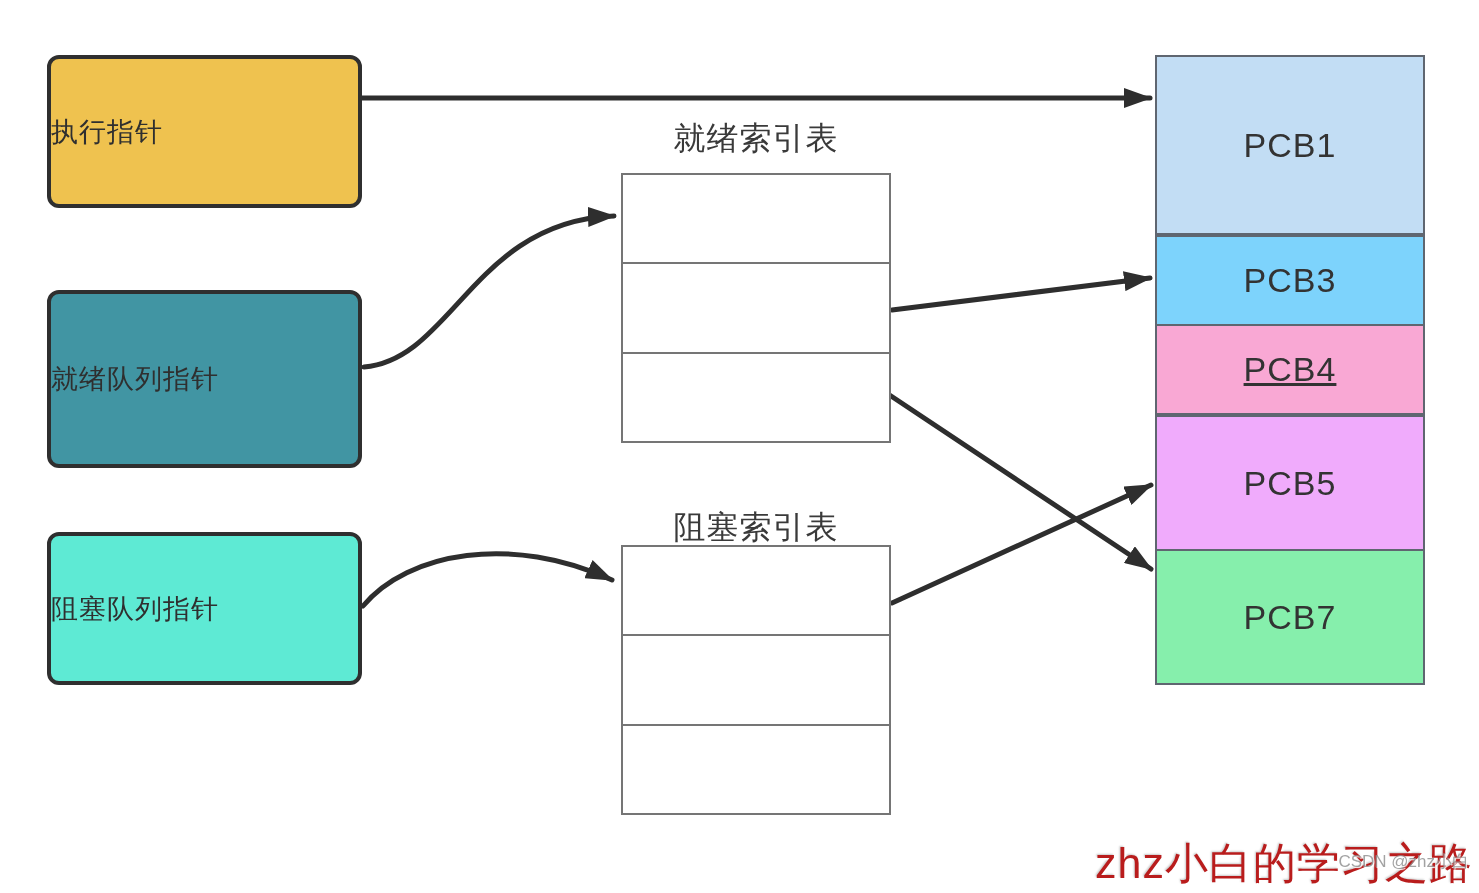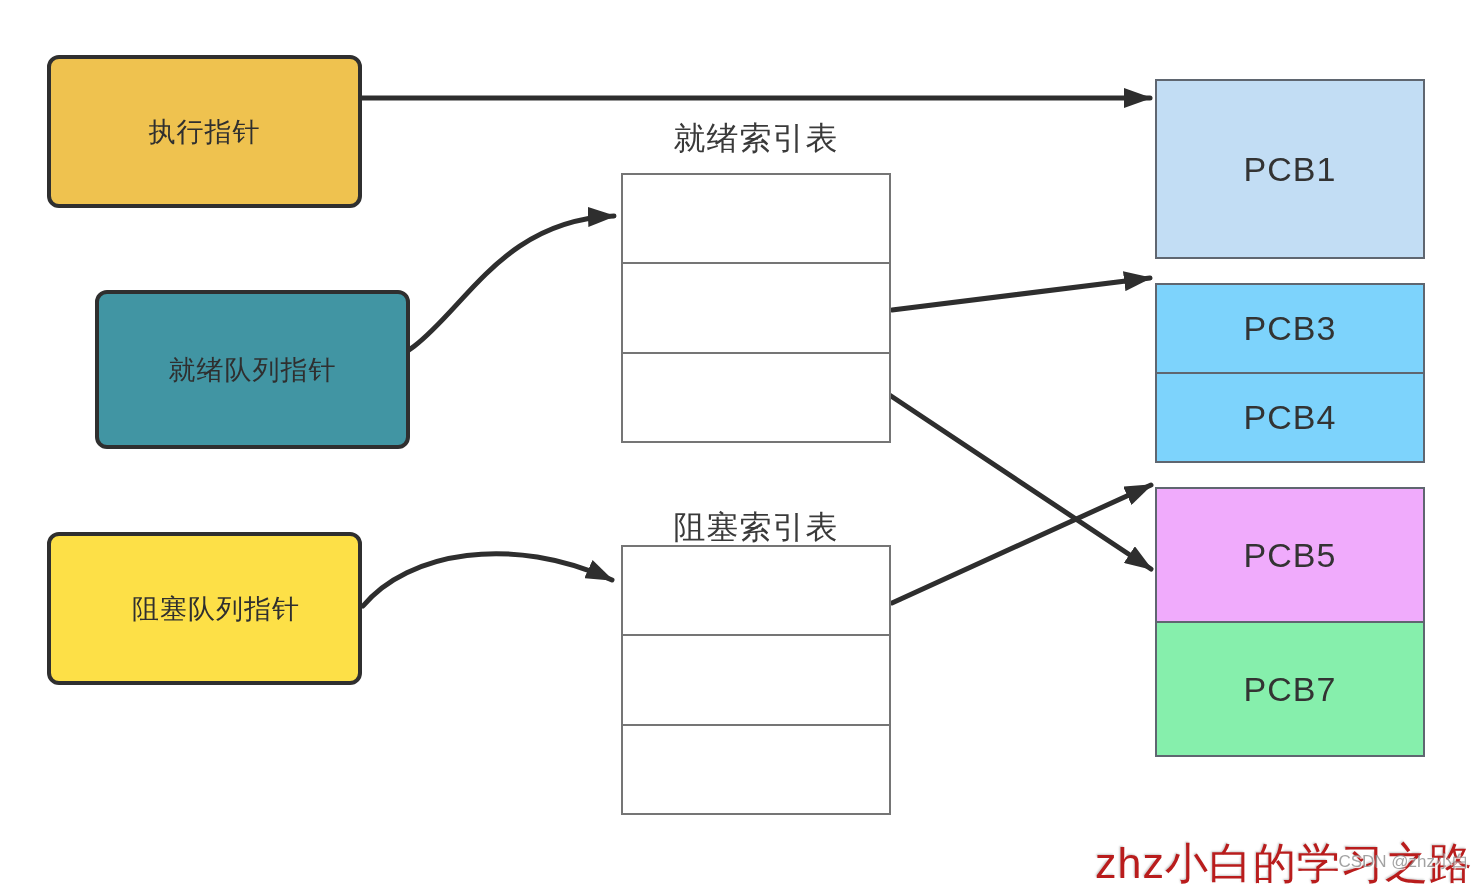--- a/index.html
+++ b/index.html
@@ -33,27 +33,26 @@
   .ptr {
     position: absolute;
     left: 47px;
     width: 315px;
     height: 153px;
     box-sizing: border-box;
     border: 4px solid #2f2f2f;
     border-radius: 12px;
     display: flex;
     align-items: center;
-    justify-content: center;
     font-size: 27px;
     color: #2f2f2f;
     letter-spacing: 1px;
   }
   .ptr-exec    { top: 55px; }
-  .ptr-ready   { top: 290px; height: 159px; margin-left: 48px; }
+  .ptr-ready   { top: 290px; height: 178px; }
   .ptr-blocked { top: 532px; }
   
   .tbl-title {
     position: absolute;
     width: 270px;
     text-align: center;
     font-size: 32px;
     color: #3a3a3a;
     letter-spacing: 1px;
   }
@@ -81,21 +80,20 @@
     top: 55px;
     width: 270px;
     display: flex;
     flex-direction: column;
   }
   .pcb-group {
     box-sizing: border-box;
     border: 2px solid #5f6670;
     display: flex;
     flex-direction: column;
-    margin-top: 24px;
   }
   .pcb-group-1, .pcb-group-2 { height: 180px; }
   .pcb-group-3 { height: 270px; }
   .pcb-cell {
     flex: 1;
     display: flex;
     align-items: center;
     justify-content: center;
     font-size: 34px;
     color: #333333;
@@ -143,21 +141,21 @@
   </svg>
 
   <div class="ptr ptr-exec" style="background-color: rgb(239, 194, 79);">
     <span>执行指针</span>
   </div>
 
   <div class="ptr ptr-ready" style="background-color: rgb(65, 149, 163);">
     <span>就绪队列指针</span>
   </div>
 
-  <div class="ptr ptr-blocked" style="background-color: #fde047; padding-left: 23px;">
+  <div class="ptr ptr-blocked" style="background-color: #5eead4;">
     <span>阻塞队列指针</span>
   </div>
 
   <div class="tbl-title title-ready">就绪索引表</div>
   <div class="tbl tbl-ready">
     <div class="tbl-row"></div>
     <div class="tbl-row"></div>
     <div class="tbl-row"></div>
   </div>
 
@@ -167,21 +165,21 @@
     <div class="tbl-row"></div>
     <div class="tbl-row"></div>
   </div>
 
   <div class="pcb-col">
     <div class="pcb-group pcb-group-1">
       <div class="pcb-cell" style="background-color: rgb(194, 221, 244);">PCB1</div>
     </div>
     <div class="pcb-group pcb-group-2">
       <div class="pcb-cell" style="background-color: #7dd3fc;">PCB3</div>
-      <div class="pcb-cell" style="background-color: #7dd3fc;">PCB4</div>
+      <div class="pcb-cell" style="background-color: #f9a8d4; text-decoration: underline;">PCB4</div>
     </div>
     <div class="pcb-group pcb-group-3">
       <div class="pcb-cell" style="background-color: #f0abfc;">PCB5</div>
       <div class="pcb-cell" style="background-color: #86efac;">PCB7</div>
     </div>
   </div>
 
   <div class="wm-main">zhz小白的学习之路</div>
   <div class="wm-small">CSDN @zhz小白</div>
 

